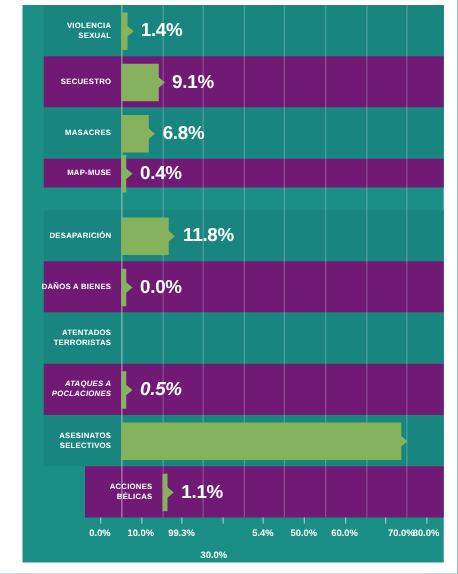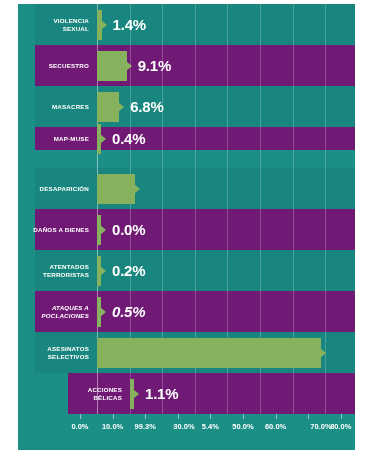--- a/index.html
+++ b/index.html
@@ -183,43 +183,38 @@
           </div>
         </div>
         <div class="row band-dark" style="top: 164px; height: 41px;">
           <div class="cat-label">
             <span>DESAPARICIÓN</span>
           </div>
           <div class="bar-wrap">
             <div class="bar" style="width: 38.468px;">
               <div class="bar-tip"></div>
             </div>
+            <div class="bar-value">11.8%</div>
           </div>
         </div>
         <div class="row band-light" style="top: 205px; height: 41px;">
           <div class="cat-label">
             <span>DAÑOS A BIENES</span>
           </div>
           <div class="bar-wrap">
             <div class="bar" style="width: 4px;">
               <div class="bar-tip"></div>
             </div>
             <div class="bar-value">0.0%</div>
           </div>
         </div>
         <div class="row band-dark" style="top: 246px; height: 41px;">
           <div class="cat-label">
             <span>ATENTADOS</span>
             <span>TERRORISTAS</span>
-          </div>
-          <div class="bar-wrap">
-            <div class="bar" style="width: 4px;">
-              <div class="bar-tip"></div>
-            </div>
-            <div class="bar-value">0.2%</div>
           </div>
         </div>
         <div class="row band-light" style="top: 287px; height: 41px; font-style: italic;">
           <div class="cat-label">
             <span>ATAQUES A</span>
             <span>POCLACIONES</span>
           </div>
           <div class="bar-wrap">
             <div class="bar" style="width: 4px;">
               <div class="bar-tip"></div>
@@ -254,21 +249,21 @@
   </div>
 
   <div class="x-axis" id="x-axis">
       <div class="x-tick" style="left: 62px;"></div>
       <div class="x-tick-label" style="left: 62px;">0.0%</div>
       <div class="x-tick" style="left: 94.6px;"></div>
       <div class="x-tick-label" style="left: 94.6px;">10.0%</div>
       <div class="x-tick" style="left: 127.2px;"></div>
       <div class="x-tick-label" style="left: 127.2px;">99.3%</div>
       <div class="x-tick" style="left: 159.8px;"></div>
-      <div class="x-tick-label" style="left: 166px;">30.0%</div>
+      <div class="x-tick-label" style="left: 153px; margin-top: 17px;">30.0%</div>
       <div class="x-tick" style="left: 192.4px;"></div>
       <div class="x-tick-label" style="left: 192.4px;">5.4%</div>
       <div class="x-tick" style="left: 225px;"></div>
       <div class="x-tick-label" style="left: 225px;">50.0%</div>
       <div class="x-tick" style="left: 257.6px;"></div>
       <div class="x-tick-label" style="left: 257.6px;">60.0%</div>
       <div class="x-tick" style="left: 290.2px;"></div>
       <div class="x-tick-label" style="left: 303px;">70.0%</div>
       <div class="x-tick" style="left: 322.8px;"></div>
       <div class="x-tick-label" style="left: 322.8px; text-align: center;">80.0%</div>

